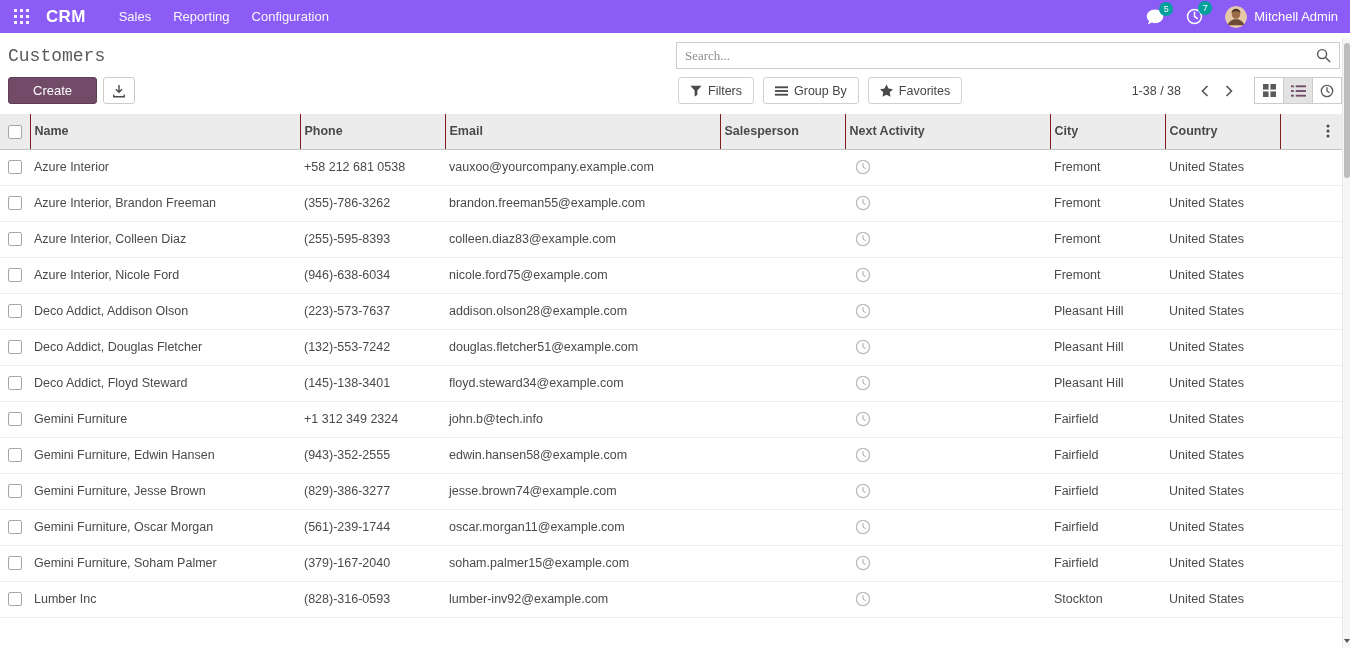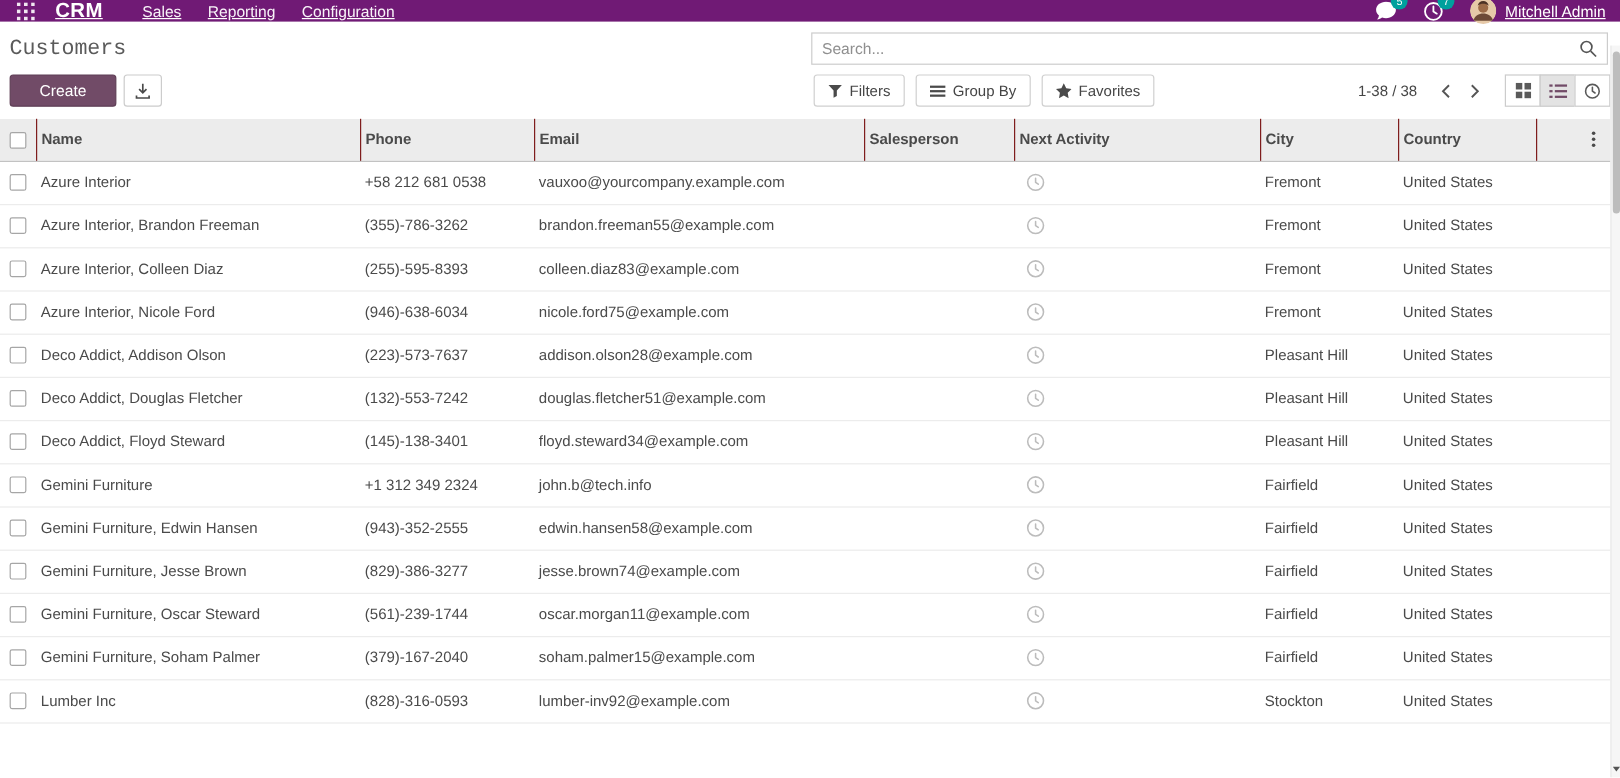--- a/index.html
+++ b/index.html
@@ -1,42 +1,42 @@
 <!DOCTYPE html>
 <html><head>
 <meta charset="utf-8">
 <style>
   * { box-sizing: border-box; margin: 0; padding: 0; }
   html, body { width: 1350px; height: 648px; overflow: hidden; background: #fff;
                font-family: "Liberation Sans", sans-serif; }
   .app { position: relative; width: 1350px; height: 648px; background: #fff; }
 
   
-  .topbar { height: 18px; background: #701a75; display: flex; align-items: center;
-            color: #fff; padding: 0 12px 0 10px; text-decoration: underline; }
+  .topbar { height: 33px; background: #8b5cf6; display: flex; align-items: center;
+            color: #fff; padding: 0 12px 0 10px; }
   .apps-btn { width: 22px; height: 22px; display: flex; align-items: center; justify-content: center;
               background: none; border: none; cursor: pointer; }
   .brand { font-size: 17px; font-weight: 700; margin: 0 22px 0 14px; letter-spacing: .3px; }
   .topnav { display: flex; gap: 0; }
   .topnav .menu { font-size: 13px; padding: 8px 11px; color: rgba(255,255,255,.95); cursor: pointer; }
   .top-right { margin-left: auto; display: flex; align-items: center; gap: 22px; }
   .icon-badge { position: relative; display: flex; align-items: center; cursor: pointer; }
   .badge { position: absolute; top: -7px; right: -9px; background: #00A09D; color: #fff;
            font-size: 9px; min-width: 14px; height: 14px; border-radius: 8px;
            display: flex; align-items: center; justify-content: center; padding: 0 3px; }
   .user { display: flex; align-items: center; gap: 7px; font-size: 13px; cursor: pointer; }
   .avatar { width: 22px; height: 22px; border-radius: 50%; overflow: hidden; display: inline-flex; }
 
   
   .cp-top { display: flex; align-items: center; justify-content: space-between; padding: 9px 8px 6px 8px; }
   .page-title { font-size: 18px; font-weight: 400; color: #5b5b5b; font-family: Liberation Mono, monospace; }
   .searchbox { width: 664px; height: 27px; border: 1px solid #ccc; display: flex; align-items: center;
                padding: 0 8px; background: #fff; margin-right: 2px; }
   .searchbox input { border: none; outline: none; flex: 1; font-size: 13px; color: #be185d;
-                     font-family: Liberation Sans, sans-serif; background: transparent; }
+                     font-family: Liberation Serif, serif; background: transparent; }
   .searchbox input::placeholder { color: #8f8f8f; }
   .search-icon { display: inline-flex; cursor: pointer; }
 
   .cp-bottom { display: flex; align-items: center; padding: 2px 8px 10px 8px; position: relative; }
   .btn-create { background: #714B67; border: 1px solid #5f3f56; color: #fff; font-size: 13px;
                 padding: 5px 24px; border-radius: 3px; cursor: pointer; font-family: inherit; }
   .btn-export { width: 32px; height: 27px; background: #fff; border: 1px solid #ccc; border-radius: 3px;
                 margin-left: 6px; display: inline-flex; align-items: center; justify-content: center; cursor: pointer; }
   .cp-middle { position: absolute; left: 678px; display: flex; gap: 9px; }
   .cp-btn { height: 27px; background: #fff; border: 1px solid #d0d0d0; border-radius: 3px;
@@ -443,21 +443,21 @@
                   <circle cx="8" cy="8" r="6.6" fill="none" stroke="#bcbcbc" stroke-width="1.3"></circle>
                   <path d="M8 4.6V8l2.2 1.5" fill="none" stroke="#bcbcbc" stroke-width="1.3" stroke-linecap="round"></path>
                 </svg>
               </span></td>
             <td>Fairfield</td>
             <td>United States</td>
             <td class="col-fill"></td>
           </tr>
           <tr>
             <td class="col-cb"><span class="cb"></span></td>
-            <td>Gemini Furniture, Oscar Steward</td>
+            <td>Gemini Furniture, Oscar Morgan</td>
             <td>(561)-239-1744</td>
             <td>oscar.morgan11@example.com</td>
             <td></td>
             <td><span class="activity-clock">
                 <svg width="16" height="16" viewBox="0 0 16 16">
                   <circle cx="8" cy="8" r="6.6" fill="none" stroke="#bcbcbc" stroke-width="1.3"></circle>
                   <path d="M8 4.6V8l2.2 1.5" fill="none" stroke="#bcbcbc" stroke-width="1.3" stroke-linecap="round"></path>
                 </svg>
               </span></td>
             <td>Fairfield</td>

